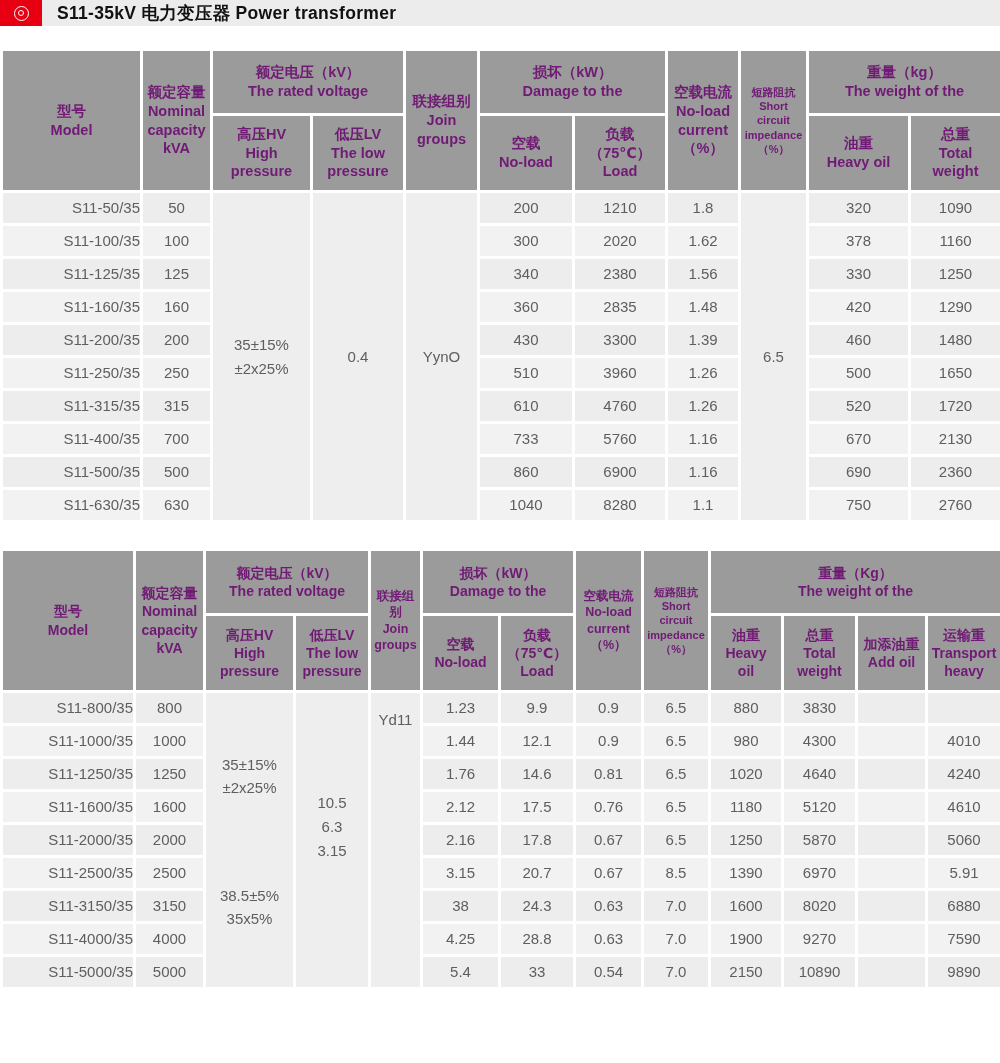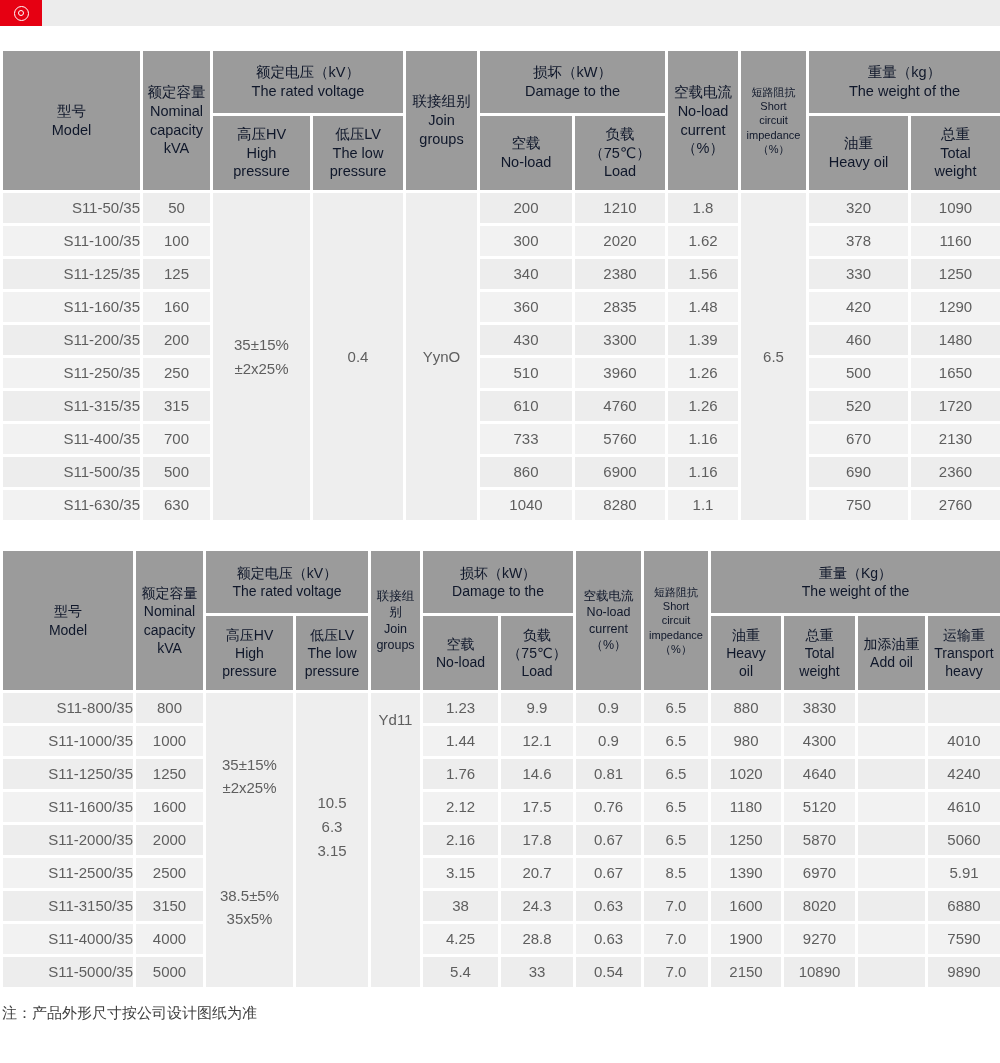--- a/index.html
+++ b/index.html
@@ -14,21 +14,21 @@
   .ring-inner { width:6px; height:6px; border:1.5px solid #fff; border-radius:50%; box-sizing:border-box; }
   .title { position:absolute; left:57px; top:50%; transform:translateY(-50%);
            font-size:17.5px; font-weight:bold; color:#111; letter-spacing:0.3px; white-space:nowrap; }
 
   
   table { border-collapse:collapse; table-layout:fixed; width:1000px; }
   .t1 { margin-top:22px; }
   .t2 { margin-top:25px; }
   th, td { border:3px solid #fff; text-align:center; vertical-align:middle;
            white-space:pre-line; padding:0; overflow:hidden; }
-  th { background:#9b9b9b; color:#0f172a; font-weight:normal; font-size:14.5px; line-height:1.3; }
+  th { background:#9b9b9b; color:#701a75; font-weight:bold; font-size:14.5px; line-height:1.3; }
   .t2 th { font-size:14px; }
   th.sm { font-size:12.5px; }
   th.xs { font-size:11px; }
   .h1 th { height:62px; }
   .h2 th { height:74px; }
   td { background:#ededed; color:#5e5e5e; font-size:15px; height:30px; line-height:1.2; }
   tbody tr:nth-child(even) td { background:#f2f2f2; }
   td.merged { background:#eeeeee !important; }
   td.model { text-align:right; padding-left:10px; }
 
@@ -47,20 +47,21 @@
 </style>
 </head>
 <body>
 
 <div class="titlebar">
   <div class="logo">
     <span class="ring-outer">
         <span class="ring-inner"></span>
       </span>
   </div>
+  <div class="title">S11-35kV 电力变压器 Power transformer</div>
 </div>
 
 <table class="t1">
   <colgroup>
     <col style="width:140px">
       <col style="width:70px">
       <col style="width:100px">
       <col style="width:93px">
     <col style="width:74px">
       <col style="width:95px">
@@ -403,14 +404,13 @@
       <td>7.0</td>
       <td>2150</td>
       <td>10890</td>
       <td></td>
       <td>9890</td>
     </tr>
   </tbody>
 </table>
 
 <div class="notes">
-  <div class="note-zh">注：产品外形尺寸按公司设计图纸为准</div>
 </div>
 
 </body></html>

